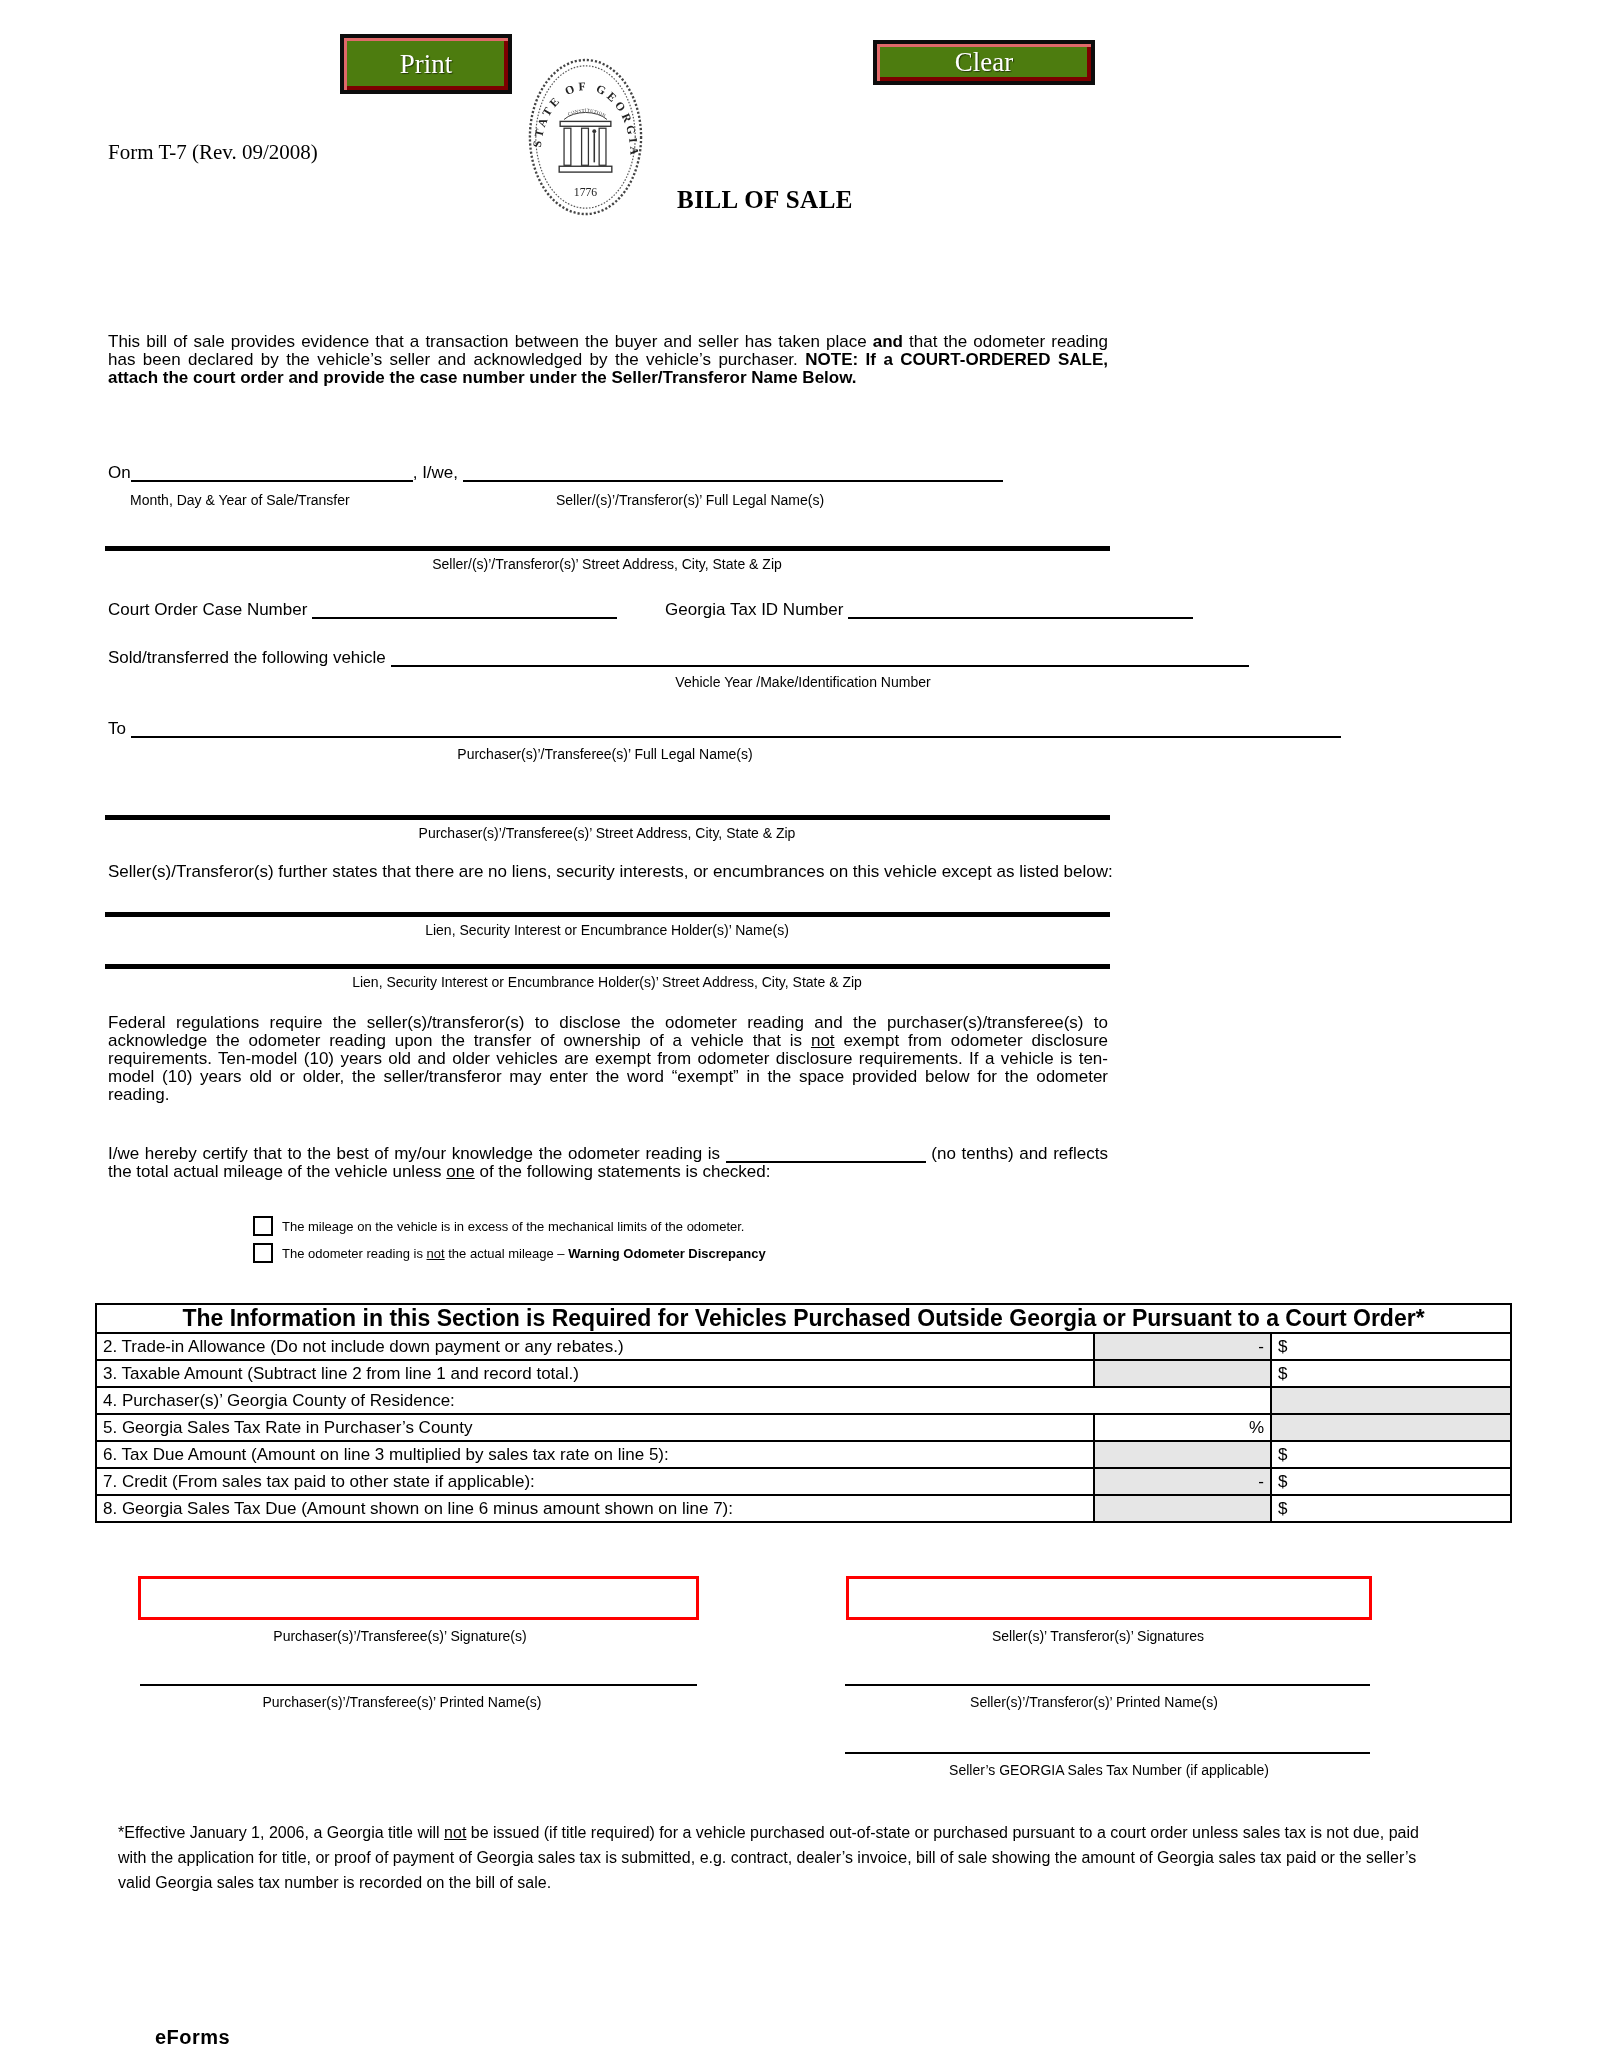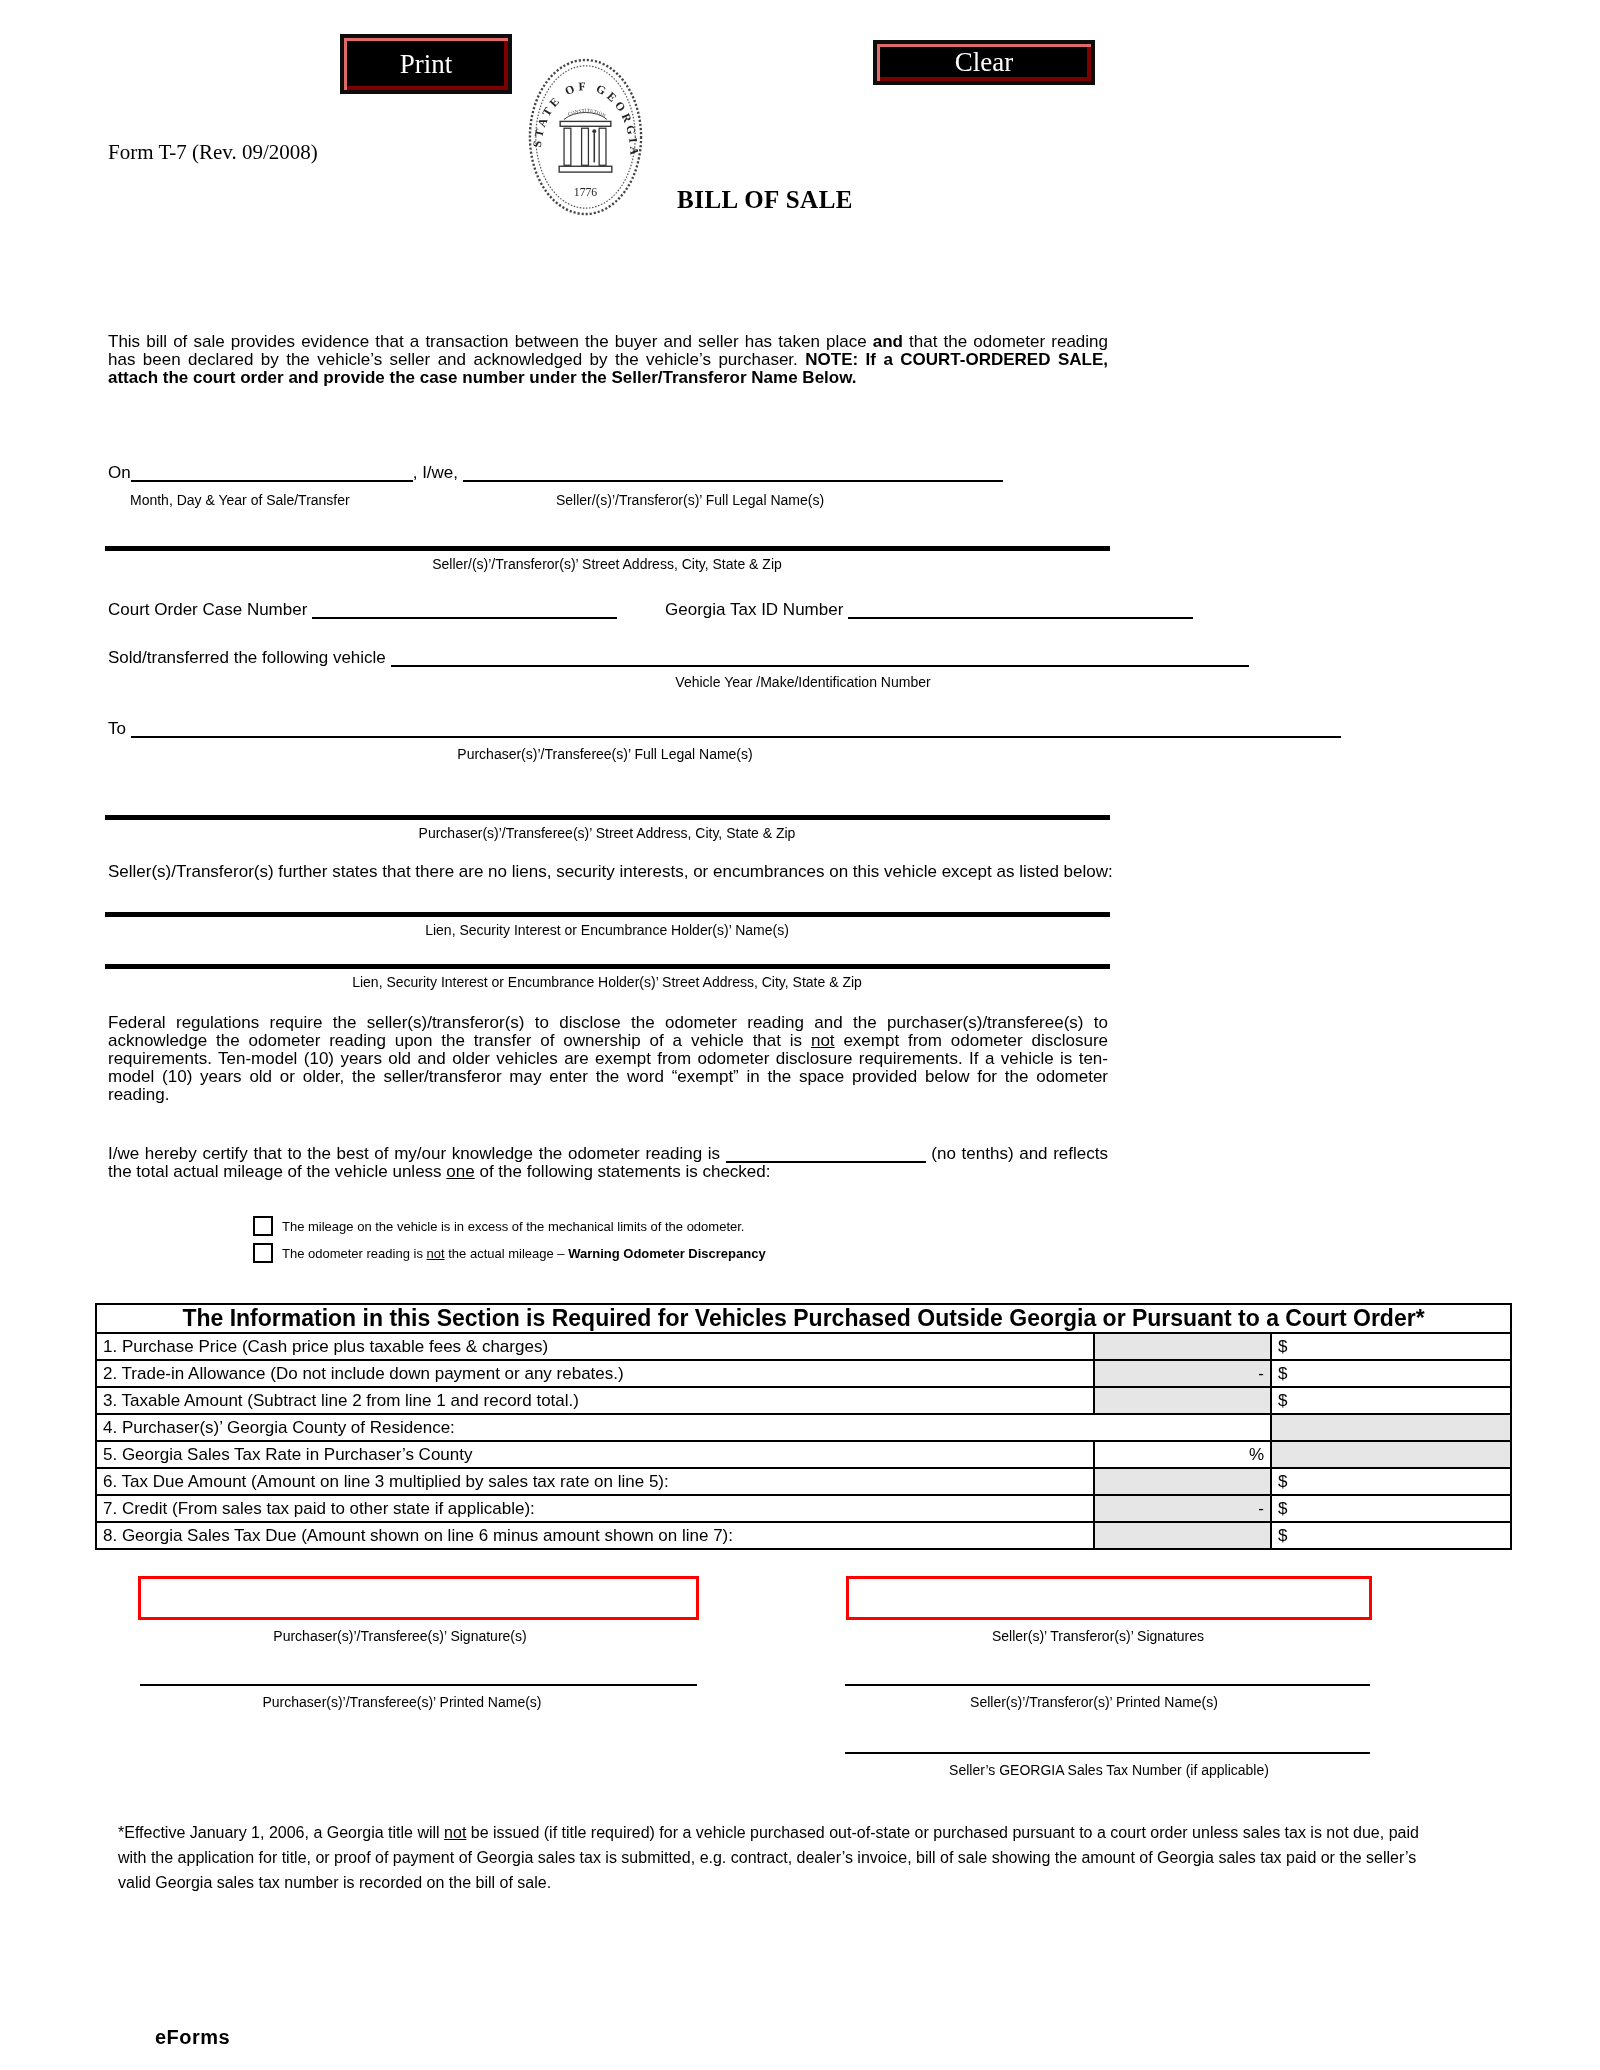--- a/index.html
+++ b/index.html
@@ -2,21 +2,21 @@
 <html><head>
 <meta charset="utf-8">
 <style>
   html,body{margin:0;padding:0;background:#fff;}
   .page{position:relative;width:1600px;height:2070px;background:#fff;
         font-family:"Liberation Sans",sans-serif;color:#000;overflow:hidden;}
   .abs{position:absolute;}
 
   
   .form-btn{position:absolute;display:flex;align-items:center;justify-content:center;
-    background:#000000;border:4px solid #0d0d0d;
+    background:#4d7c0f;border:4px solid #0d0d0d;
     box-shadow:inset 3px 3px 0 #e06a6a, inset -4px -4px 0 #7c0000;
     color:#fff;font-family:"Liberation Serif",serif;font-size:27px;cursor:pointer;
     text-shadow:1px 1px 1px rgba(0,0,0,.55);text-align:right;}
   
   .seal{position:absolute;}
   
   .form-number{position:absolute;font-family:"Liberation Serif",serif;font-size:21px;}
   .doc-title{position:absolute;transform:translateX(-50%);font-family:"Liberation Serif",serif;
     font-weight:bold;font-size:25px;letter-spacing:.5px;}
   
@@ -136,25 +136,20 @@
   <table class="tax">
     <colgroup>
         <col style="width:998px;">
         <col style="width:177px;">
         <col style="width:240px;">
       </colgroup>
     <tbody>
       <tr>
           <td class="hdr" colspan="3">The Information in this Section is Required for Vehicles Purchased Outside Georgia or Pursuant to a Court Order*</td>
         </tr>
-    <tr>
-          <td>1. Purchase Price (Cash price plus taxable fees &amp; charges)</td>
-          <td class="mid shade"></td>
-          <td class="unit">$</td>
-        </tr>
         <tr>
           <td>2. Trade-in Allowance (Do not include down payment or any rebates.)</td>
           <td class="mid shade">-</td>
           <td class="unit">$</td>
         </tr>
         <tr>
           <td>3. Taxable Amount (Subtract line 2 from line 1 and record total.)</td>
           <td class="mid shade"></td>
           <td class="unit">$</td>
         </tr>

